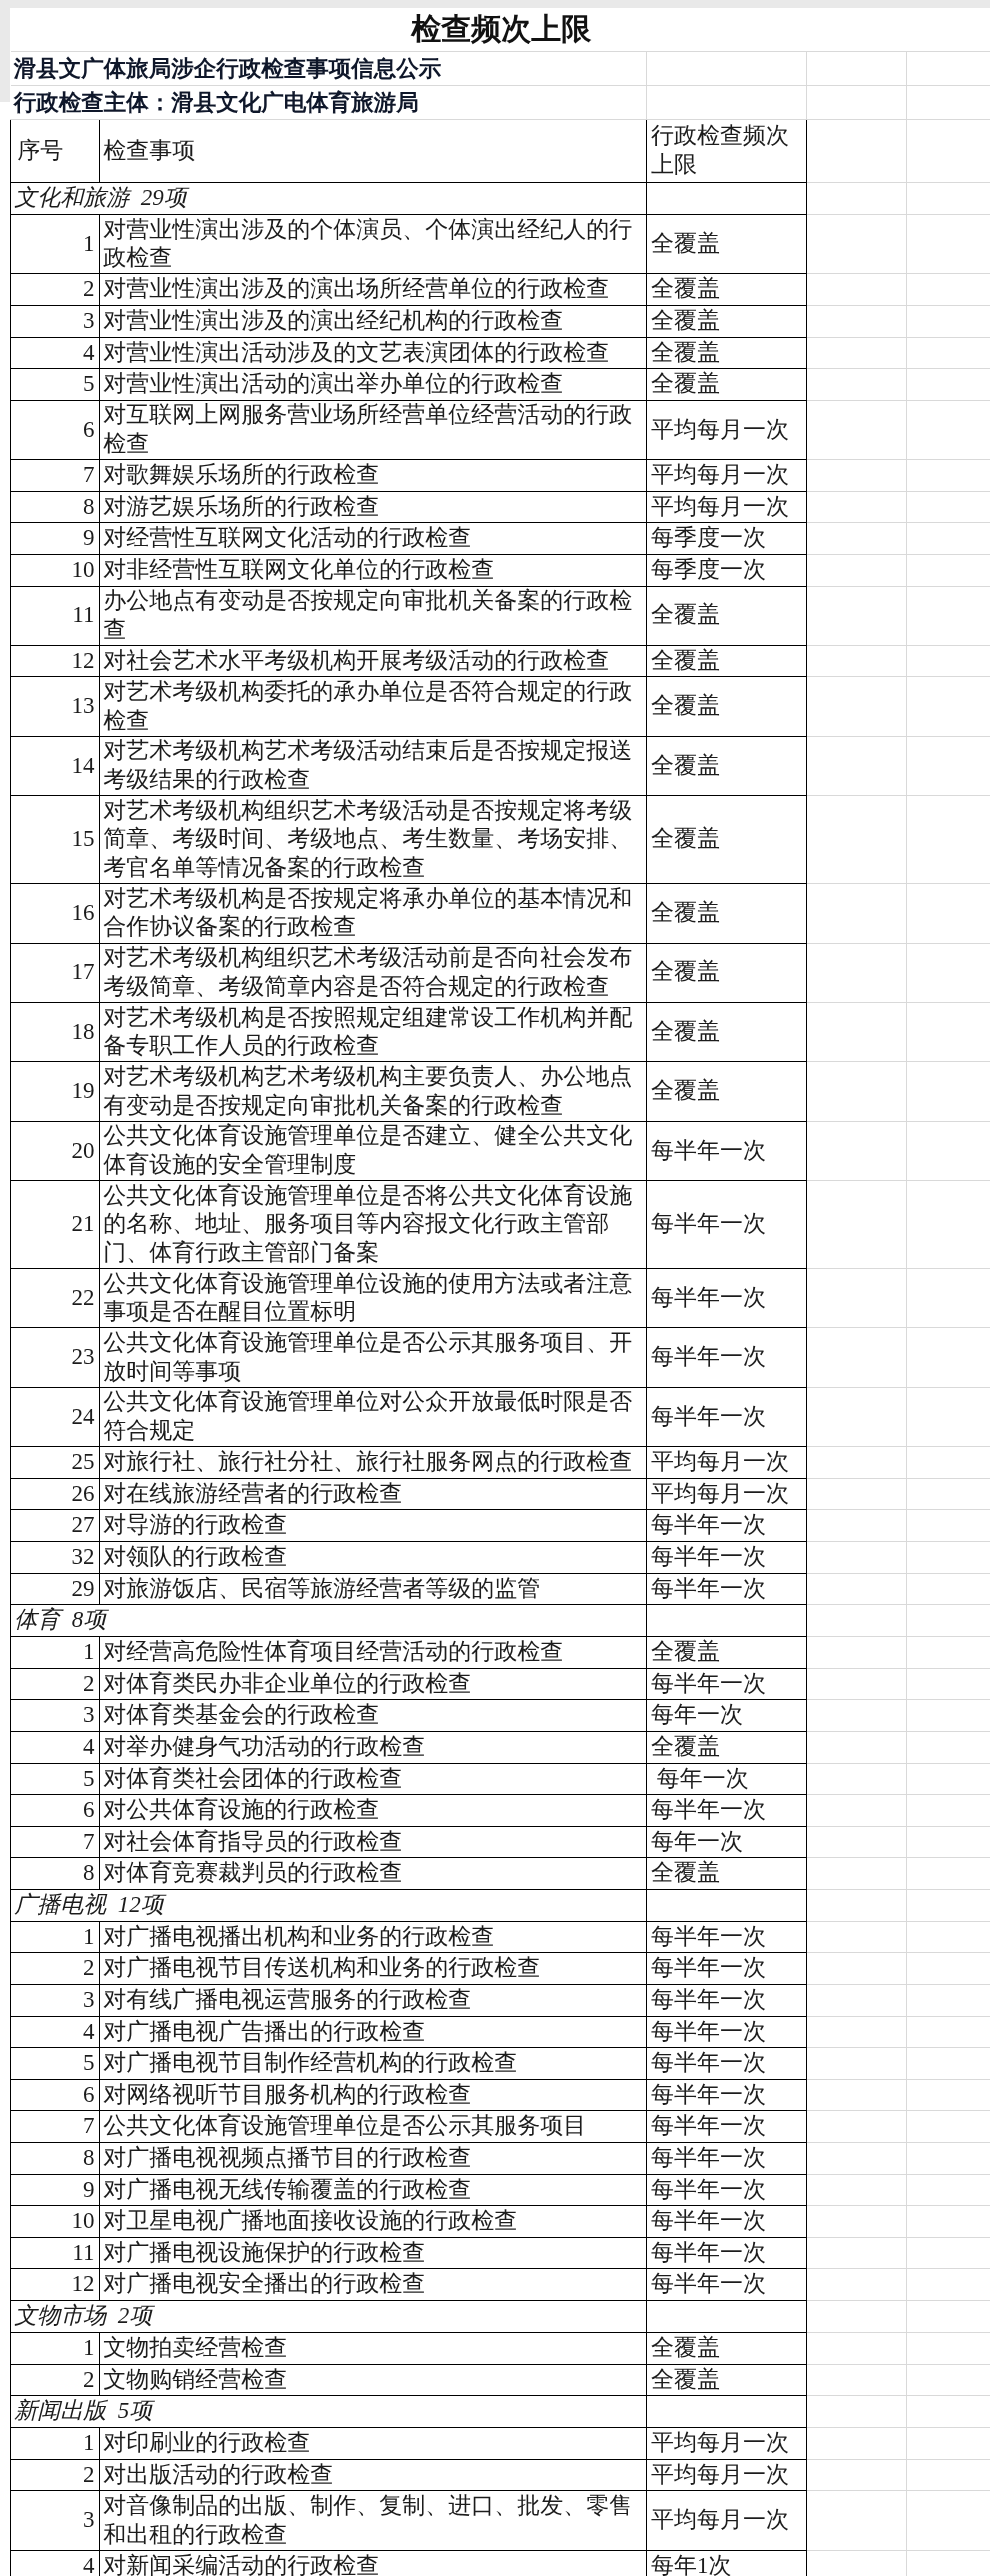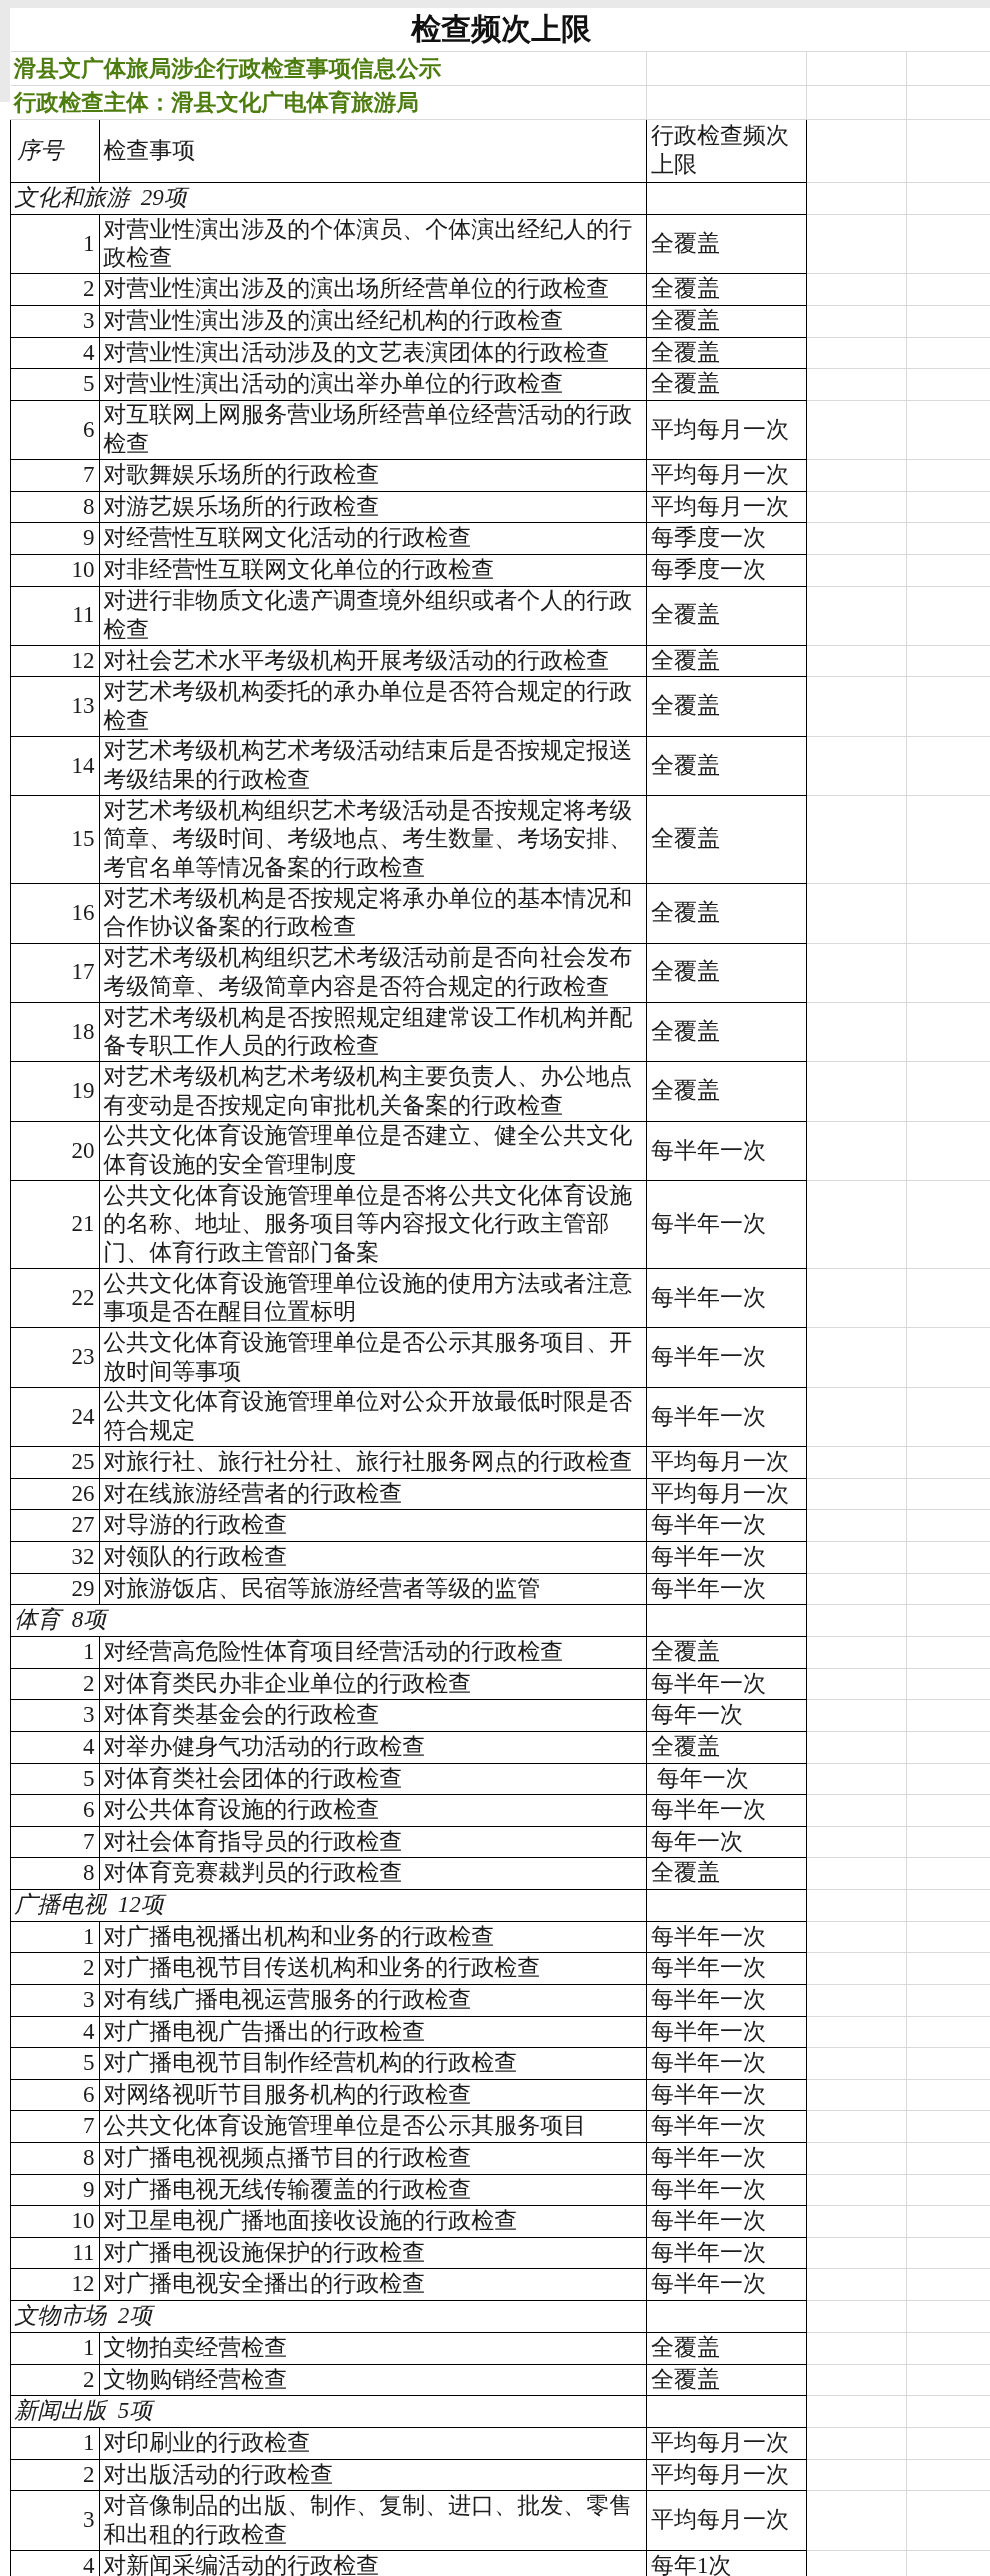--- a/index.html
+++ b/index.html
@@ -14,27 +14,27 @@
   table{border-collapse:collapse;table-layout:fixed;width:980px;}
   td{vertical-align:middle;overflow:hidden;}
   
   .title-cell{
     height:38px;text-align:center;
     font-family:"Liberation Sans",sans-serif;font-weight:700;font-size:30px;color:#111;
     border-bottom:1.2px solid #d9d9d9;
   }
   .info-cell{
     height:28px;padding-left:3px;white-space:nowrap;
-    font-family:"Liberation Sans",sans-serif;font-weight:700;font-size:22.5px;color:#4d7c0f;
+    font-family:"Liberation Sans",sans-serif;font-weight:700;font-size:22.5px;color:#0f172a;
     border:1.2px solid #d9d9d9;border-left:none;
   }
   .ghost{border:1.2px solid #d9d9d9;}
   
   .cell{border:1.8px solid #000;font-size:23px;line-height:28.6px;}
-  .hdr-no{padding-left:6px;font-style:italic;}
+  .hdr-no{padding-left:6px;}
   .hdr-item{padding-left:3px;}
   .header-row .cell{height:60px;word-break:break-all;}
   .no-cell{text-align:right;padding-right:4.9px;}
   .item-cell{padding:0.6px 7.3px 0.6px 3px;word-break:break-all;}
   .freq-cell{padding-left:3.6px;white-space:pre-wrap;word-break:break-all;}
   .section-cell{padding-left:3px;height:29px;white-space:pre-wrap;font-style:italic;}
 </style>
 </head>
 <body>
 
@@ -146,21 +146,21 @@
         </tr>
         <tr>
           <td class="cell no-cell">10</td>
           <td class="cell item-cell">对非经营性互联网文化单位的行政检查</td>
           <td class="cell freq-cell">每季度一次</td>
           <td class="ghost"></td>
           <td class="ghost"></td>
         </tr>
         <tr>
           <td class="cell no-cell">11</td>
-          <td class="cell item-cell">对进行非物质文化遗产调查境外组织或者个人的行政检查</td>
+          <td class="cell item-cell">办公地点有变动是否按规定向审批机关备案的行政检查</td>
           <td class="cell freq-cell">全覆盖</td>
           <td class="ghost"></td>
           <td class="ghost"></td>
         </tr>
         <tr>
           <td class="cell no-cell">12</td>
           <td class="cell item-cell">对社会艺术水平考级机构开展考级活动的行政检查</td>
           <td class="cell freq-cell">全覆盖</td>
           <td class="ghost"></td>
           <td class="ghost"></td>

